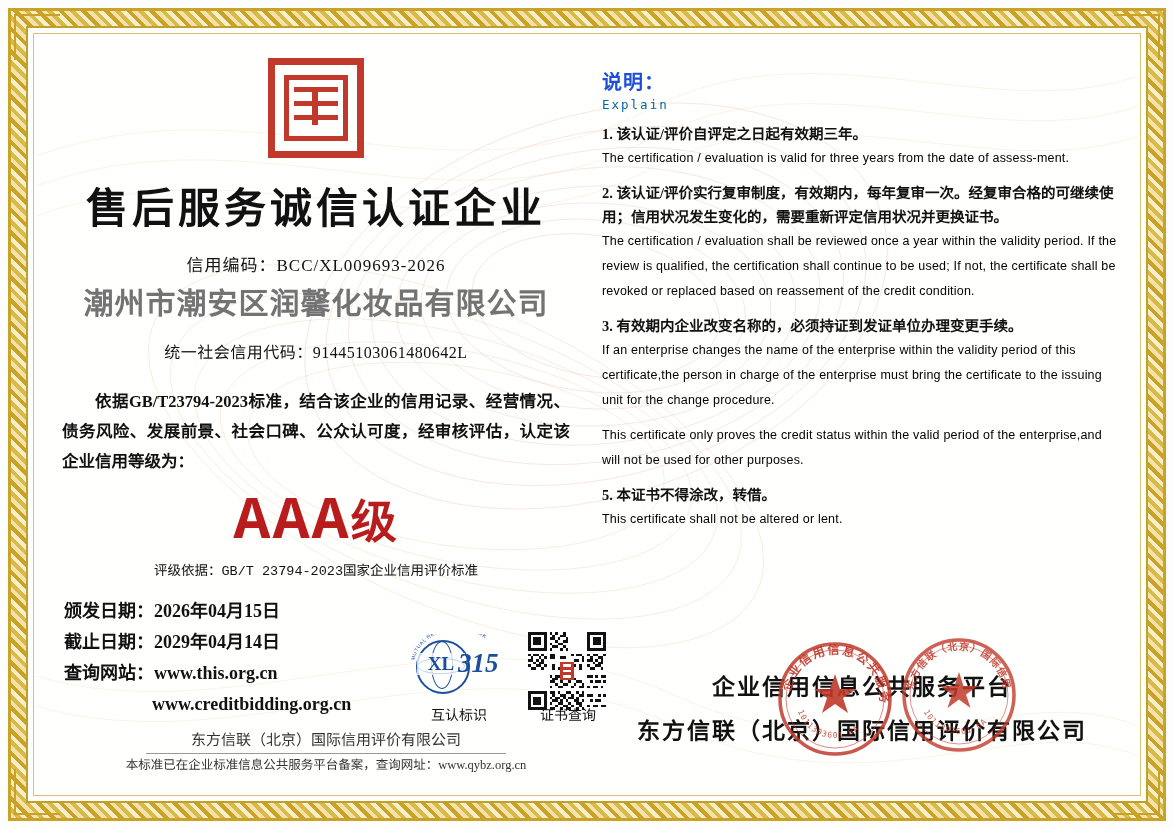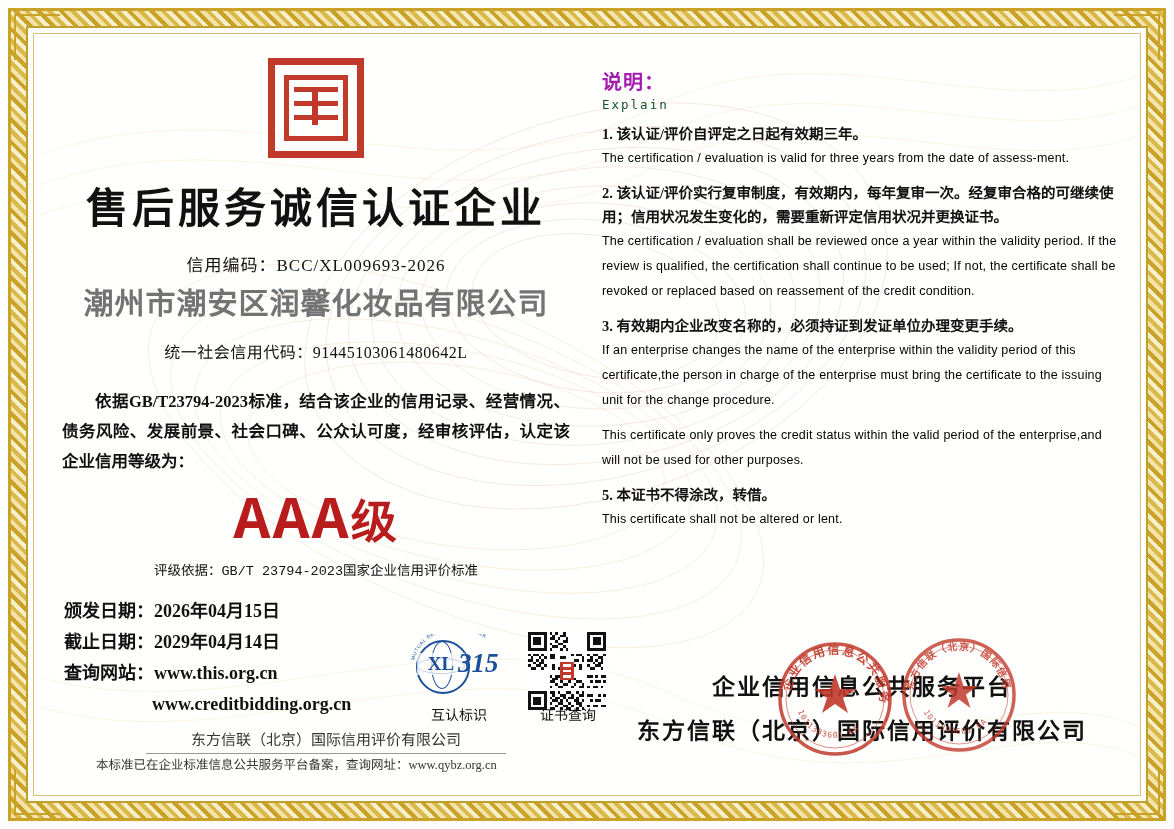--- a/index.html
+++ b/index.html
@@ -255,40 +255,40 @@
     text-align: center;
     font-size: 15px;
     color: #333;
     padding-bottom: 4px;
     border-bottom: 1px solid #999;
   }
   .footer2 {
     position: absolute;
     left: 60px; top: 718px;
     width: 460px;
-    text-align: left;
+    text-align: center;
     font-size: 12.5px;
     color: #333;
   }
 
   
   .right-col {
     position: absolute;
     left: 566px; top: 30px;
     width: 520px;
   }
   .explain-cn {
     font-size: 20px;
     font-weight: 700;
-    color: #a21caf;
+    color: #1d4ed8;
     letter-spacing: 1px;
   }
   .explain-en {
     font-size: 12.5px;
-    color: #14532d;
+    color: #0369a1;
     letter-spacing: 2px;
     margin-top: 2px;
     font-family: "DejaVu Sans Mono", monospace;
   }
   .clause { margin-top: 10px; }
   .clause .cn {
     font-size: 14.5px;
     font-weight: 700;
     color: #111;
     line-height: 24px;

